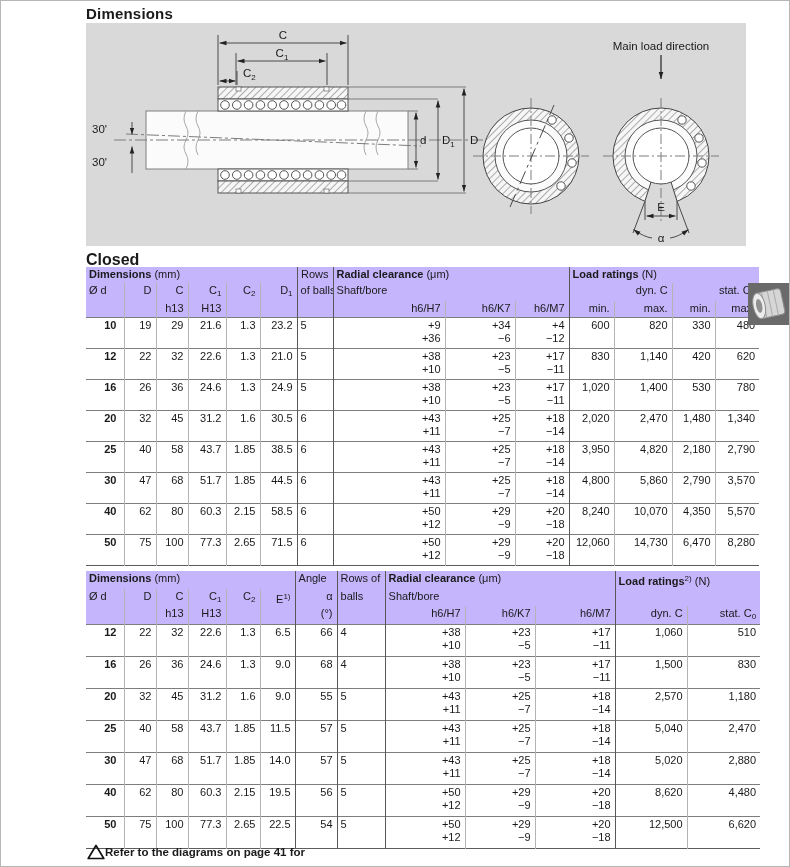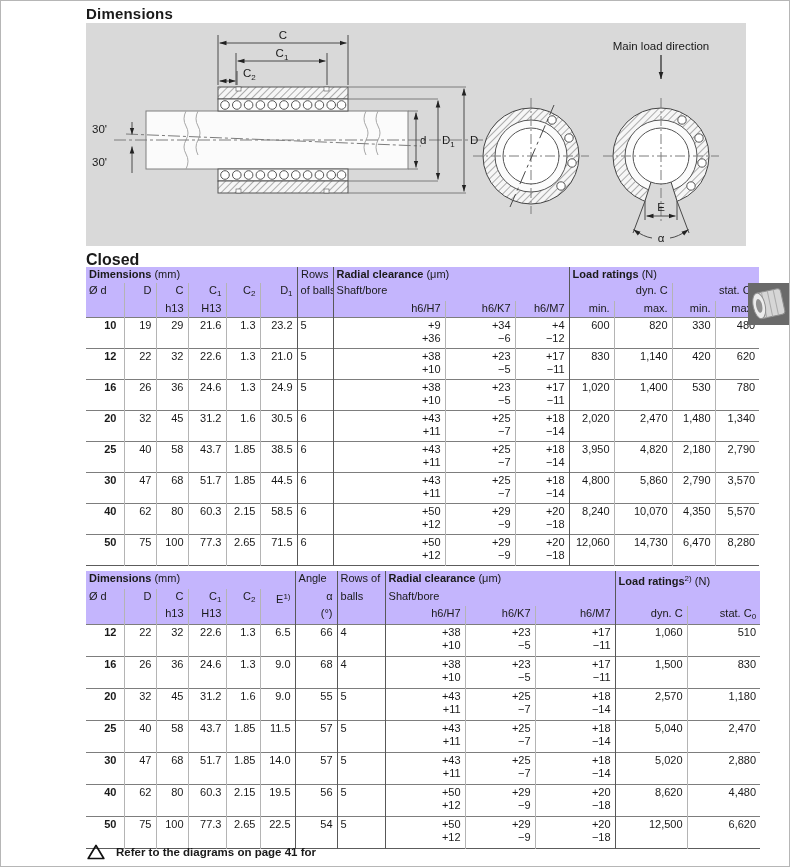--- a/index.html
+++ b/index.html
@@ -26,21 +26,21 @@
   .dtable tbody td:first-child{font-weight:bold;padding-right:7px;}
   .b{font-weight:bold;}
   .al{text-align:left !important;padding-left:3px !important;}
   .col{border-left:1px solid #b4b4b4;}
   .sec{border-left:1px solid #585858;}
   .sub{font-size:8px;vertical-align:-2px;}
   .sup{font-size:8px;vertical-align:4px;}
   #bearing-photo{left:747px;top:282px;width:41px;height:42px;background:#6a6a6a;}
   #notes{left:455px;top:828px;font-size:10.5px;line-height:15px;}
   .note-num{display:inline-block;width:16px;}
-  #footnote-left{left:86px;top:843px;display:flex;align-items:center;gap:11px;}
+  #footnote-left{left:86px;top:843px;display:flex;align-items:center;}
   #footnote-left span{font-size:11.5px;font-weight:bold;}
 </style>
 </head>
 <body>
 
 <div class="page">
 
   <div class="abs" id="page-title">Dimensions</div>
 
   <div class="abs" id="drawing-box">

